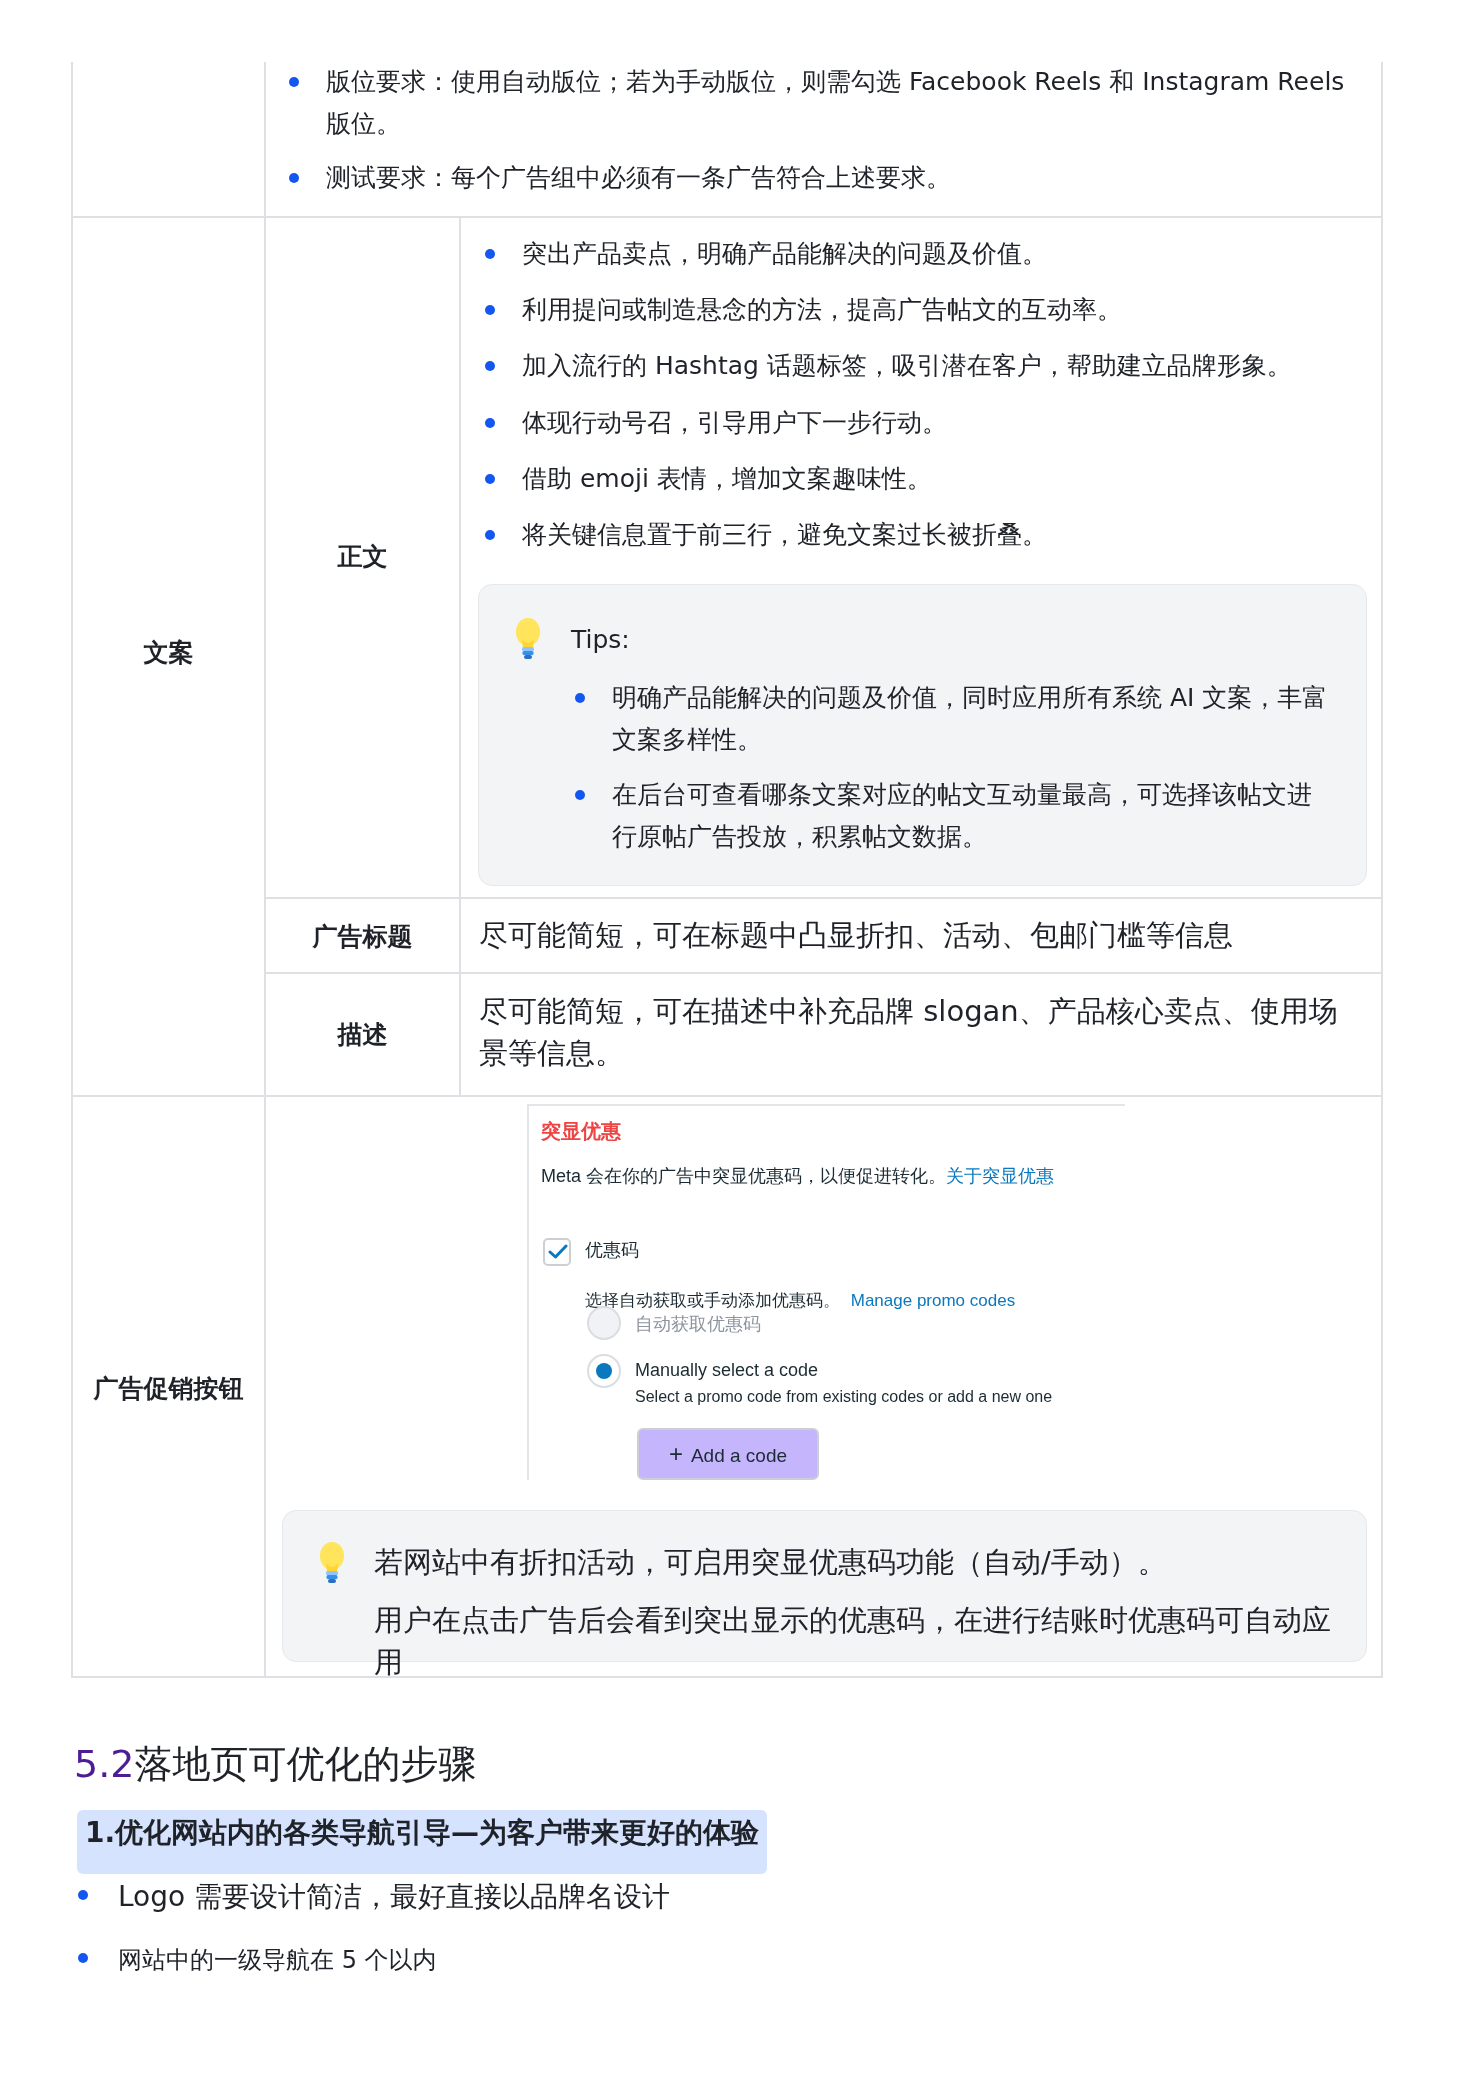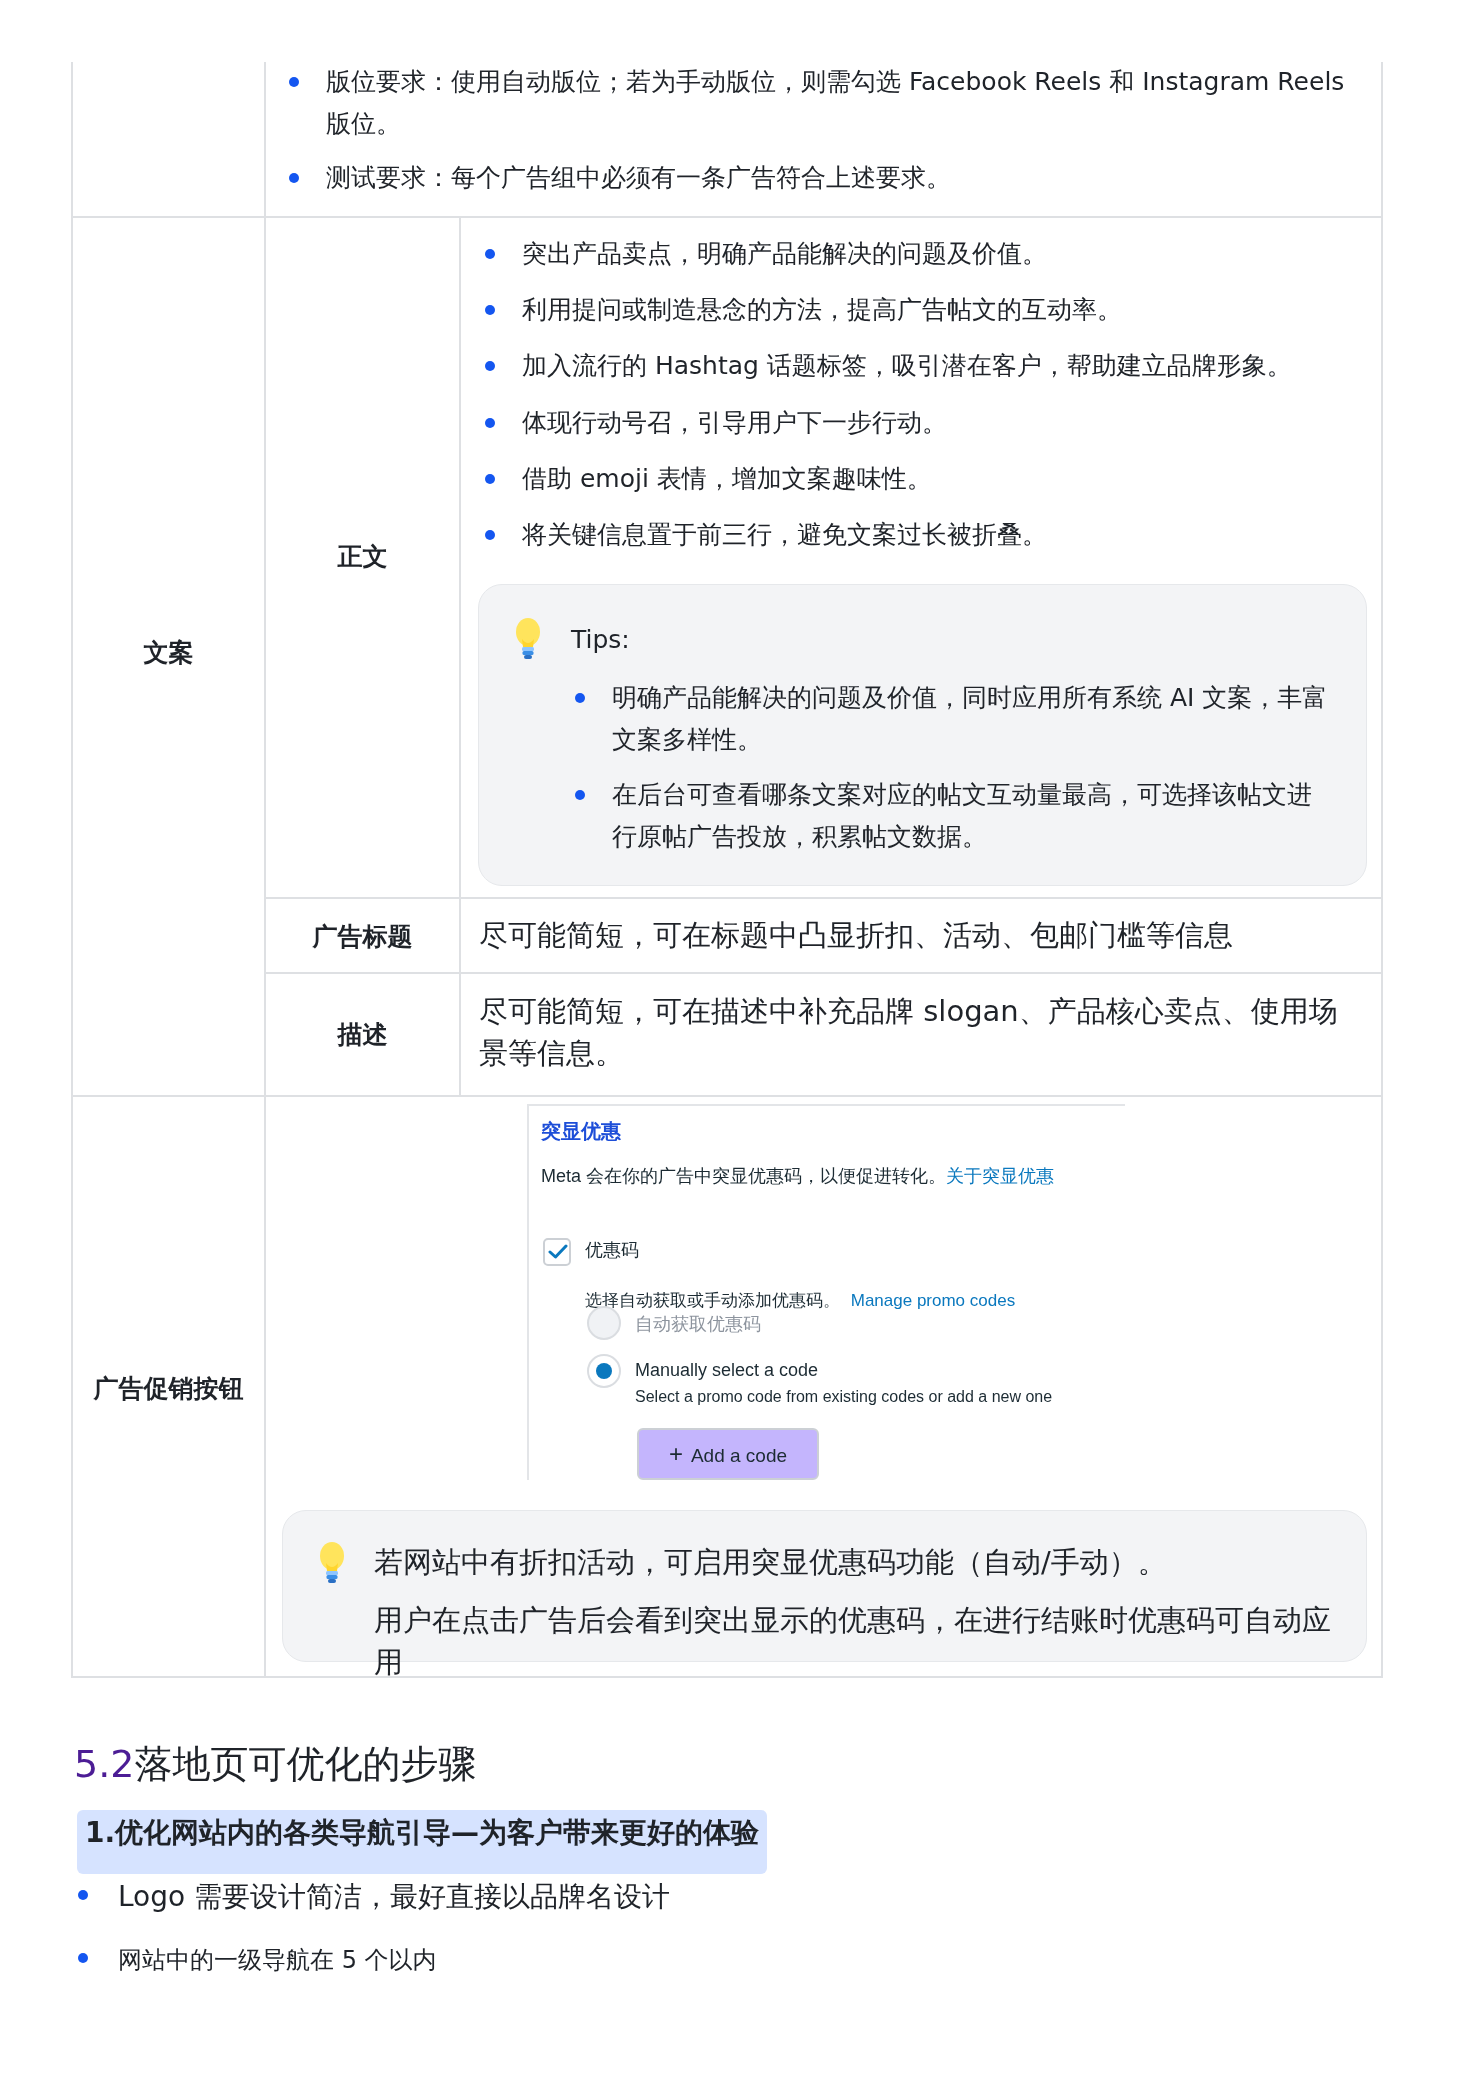--- a/index.html
+++ b/index.html
@@ -45,38 +45,38 @@
       font-size: 29px;
       line-height: 42px;
       color: #1f2329;
     }
 
     
     .callout {
       position: absolute;
       background: #f3f4f6;
       border: 1px solid #e6e8eb;
-      border-radius: 24px;
+      border-radius: 14px;
     }
     .bulb {
       position: absolute;
       width: 30px; height: 44px;
     }
 
     
     .shot {
       position: absolute;
       left: 527px; top: 1104px;
       width: 598px; height: 376px;
       border-top: 2px solid #e3e5e8;
       border-left: 2px solid #e3e5e8;
       background: #ffffff;
       font-family: "Liberation Sans", sans-serif;
     }
-    .shot .title { position: absolute; left: 12px; top: 12px; font-size: 20px; font-weight: bold; color: #1d4ed8; }
+    .shot .title { position: absolute; left: 12px; top: 12px; font-size: 20px; font-weight: bold; color: #ef4444; }
     .shot .desc { position: absolute; left: 12px; top: 56px; width: 560px; font-size: 18px; line-height: 28px; color: #1c2b33; }
     .shot .link { color: #0a78be; }
     .shot .checkbox {
       position: absolute; left: 14px; top: 132px; width: 28px; height: 28px;
       border: 2px solid #ccd0d5; border-radius: 5px; background: #fff;
     }
     .shot .checkbox svg { position: absolute; left: 3px; top: 4px; }
     .shot .cb-label { position: absolute; left: 56px; top: 132px; font-size: 18px; color: #1c2b33; }
     .shot .cb-sub { position: absolute; left: 56px; top: 168px; font-size: 17px; color: #1c2b33; margin-top: 15px; }
     .shot .radio {

